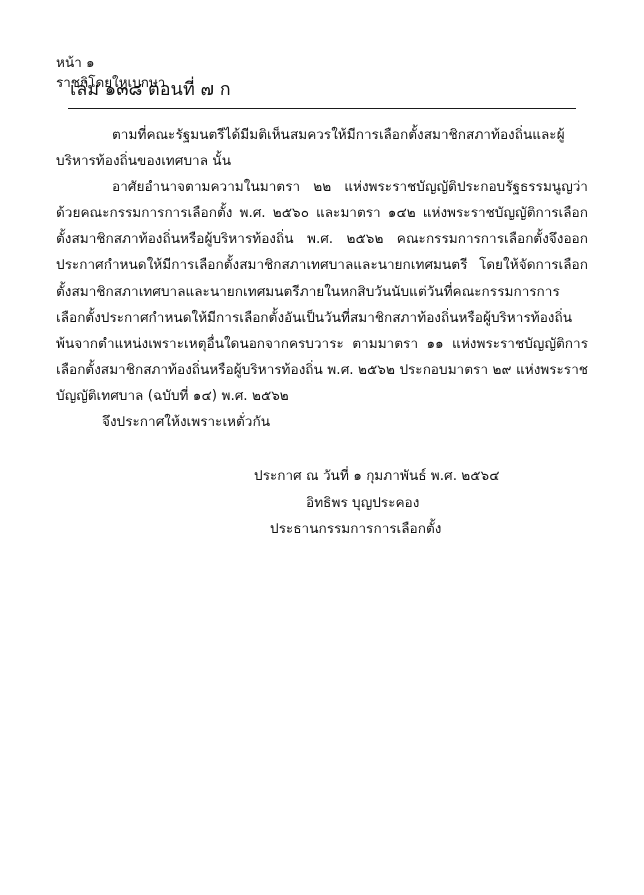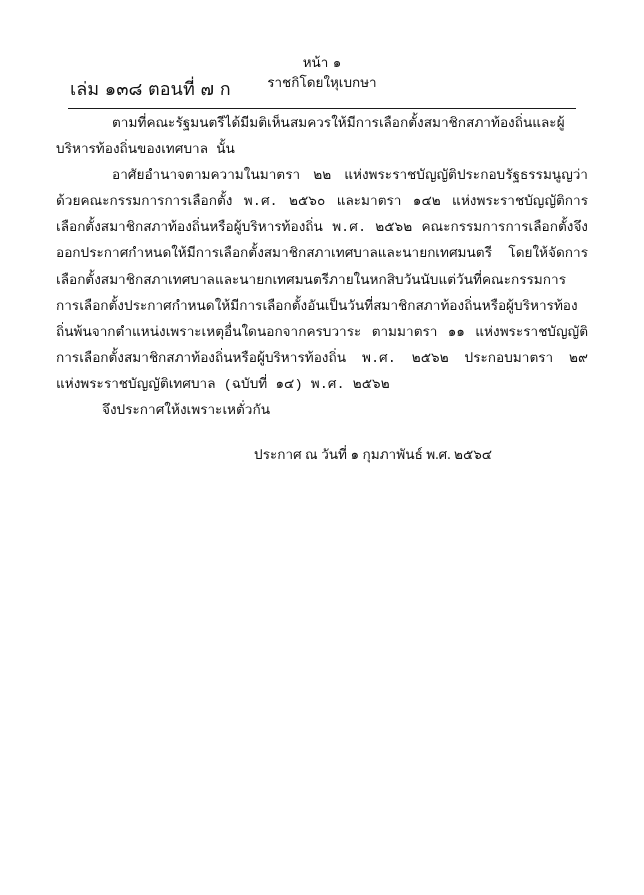--- a/index.html
+++ b/index.html
@@ -22,21 +22,20 @@
     padding: 52px 56px 0 56px;
     position: relative;
   }
 
   
   .runhead {
     position: relative;
     height: 54px;
   }
   .runhead-center {
-    text-align: center;
     line-height: 1.5;
   }
   .runhead-center .page-word {
     font-size: 13.5px;
   }
   .runhead-center .gazette {
     font-size: 13.5px;
   }
   .runhead-left {
     position: absolute;
@@ -77,45 +76,43 @@
   }
   .short-rule {
     width: 84px;
     height: 0;
     border-top: 1px solid #1a1a1a;
     margin: 13px auto 0 auto;
   }
 
   
   .body-text {
-    margin-top: 2px;
+    margin-top: 12px;
     font-size: 13.6px;
     line-height: 1.92;
     text-align: justify;
     text-justify: inter-word;
-    font-family: Liberation Mono, monospace;
   }
   .body-text p {
     margin: 0;
   }
   .indent {
     display: inline-block;
     width: 56px;
   }
   .indent-sm {
     display: inline-block;
     width: 46px;
   }
 
   
   .sig-block {
-    margin-top: 18px;
+    margin-top: 28px;
     font-size: 13.6px;
     line-height: 1.95;
-    font-family: Liberation Serif, serif;
   }
   .sig-line {
     padding-left: 198px;
     white-space: nowrap;
   }
   .sig-name {
     padding-left: 250px;
     white-space: nowrap;
   }
   .sig-role {
@@ -140,15 +137,17 @@
 
 
   <div class="body-text">
     <p><span class="indent"></span><span>ตามที่คณะรัฐมนตรีได้มีมติเห็นสมควรให้มีการเลือกตั้งสมาชิกสภาท้องถิ่นและผู้บริหารท้องถิ่นของเทศบาล  นั้น</span></p>
     <p><span class="indent"></span><span>อาศัยอำนาจตามความในมาตรา  ๒๒  แห่งพระราชบัญญัติประกอบรัฐธรรมนูญว่าด้วยคณะกรรมการการเลือกตั้ง  พ.ศ.  ๒๕๖๐  และมาตรา  ๑๔๒  แห่งพระราชบัญญัติการเลือกตั้งสมาชิกสภาท้องถิ่นหรือผู้บริหารท้องถิ่น  พ.ศ.  ๒๕๖๒  คณะกรรมการการเลือกตั้งจึงออกประกาศกำหนดให้มีการเลือกตั้งสมาชิกสภาเทศบาลและนายกเทศมนตรี  โดยให้จัดการเลือกตั้งสมาชิกสภาเทศบาลและนายกเทศมนตรีภายในหกสิบวันนับแต่วันที่คณะกรรมการการเลือกตั้งประกาศกำหนดให้มีการเลือกตั้งอันเป็นวันที่สมาชิกสภาท้องถิ่นหรือผู้บริหารท้องถิ่นพ้นจากตำแหน่งเพราะเหตุอื่นใดนอกจากครบวาระ  ตามมาตรา  ๑๑  แห่งพระราชบัญญัติการเลือกตั้งสมาชิกสภาท้องถิ่นหรือผู้บริหารท้องถิ่น  พ.ศ.  ๒๕๖๒  ประกอบมาตรา  ๒๙  แห่งพระราชบัญญัติเทศบาล  (ฉบับที่  ๑๔)  พ.ศ.  ๒๕๖๒</span></p>
     <p><span class="indent-sm"></span><span>จึงประกาศให้งเพราะเหตั่วกัน</span></p>
   </div>
 
   <div class="sig-block">
     <div class="sig-line">ประกาศ  ณ  วันที่  ๑  กุมภาพันธ์  พ.ศ.  ๒๕๖๔</div>
+    <div class="sig-name">อิทธิพร  บุญประคอง</div>
+    <div class="sig-role">ประธานกรรมการการเลือกตั้ง</div>
   </div>
 
 </div>
 
 </body></html>

